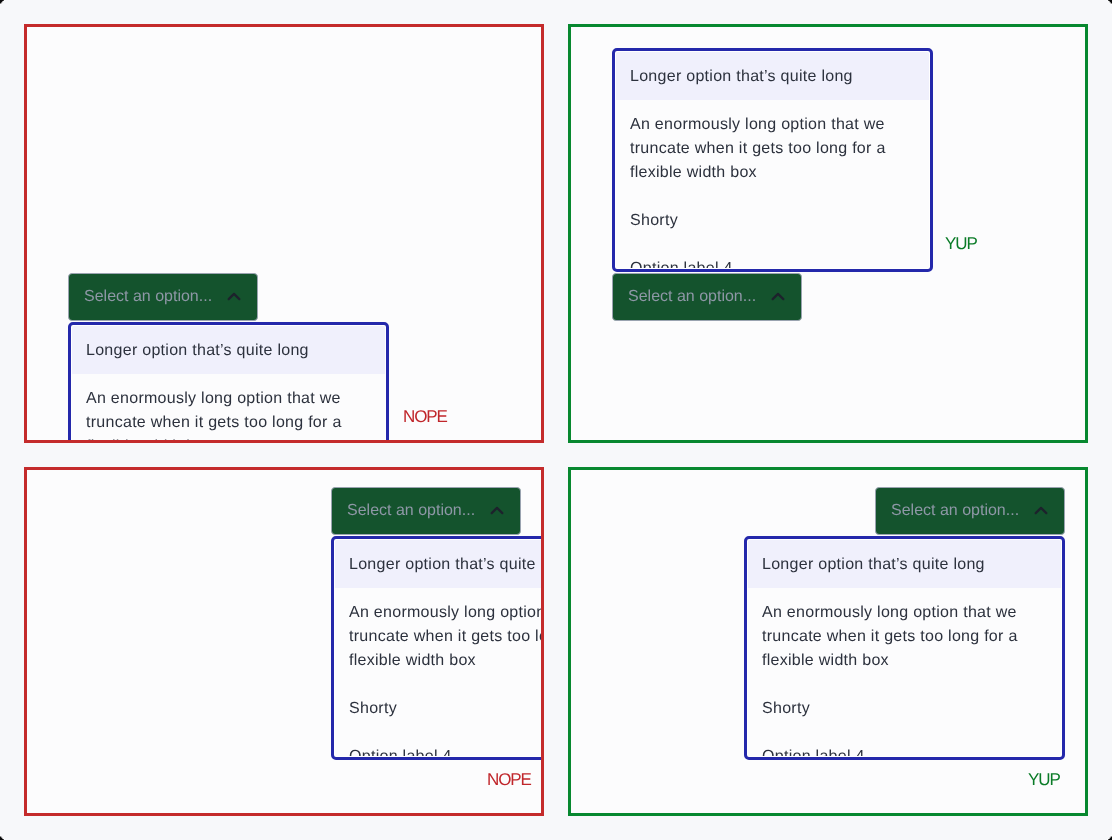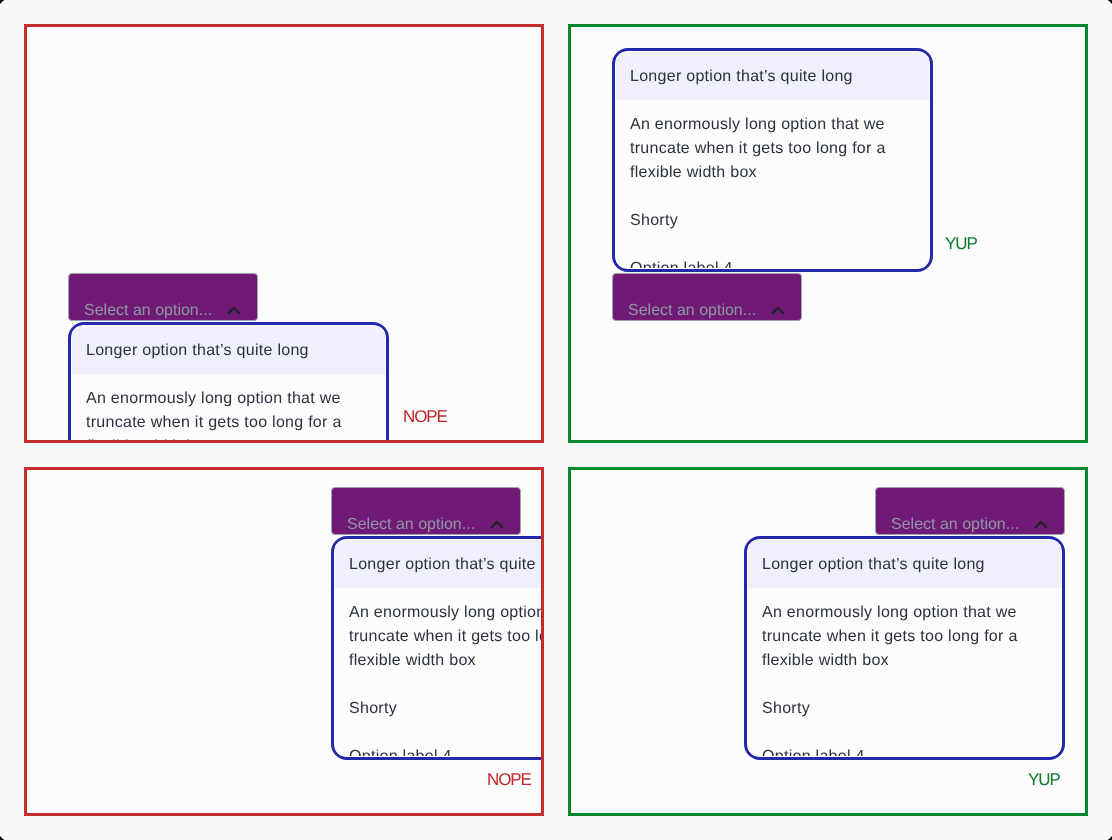--- a/index.html
+++ b/index.html
@@ -32,40 +32,40 @@
 
   
   .select-wrap{position:absolute;width:190px;height:48px;}
 
   
   .sel-btn{
     position:absolute;box-sizing:border-box;
     opacity:0.9999;
     width:190px;height:48px;
     border:1px solid #9aa3b0;border-radius:4px;
-    background:#701a75;
-    display:flex;align-items:flex-end;
+    background:#14532d;
+    display:flex;align-items:center;
     padding:0 14px 0 14.5px;
     cursor:pointer;
   }
   .sel-btn .sel-label{
     color:#8e97a6;font-size:16px;line-height:18px;
     white-space:nowrap;flex:1 1 auto;
     will-change:transform;
   }
   .sel-btn .chev{
     flex:0 0 auto;width:18px;height:18px;display:block;
     margin-left:6px;
   }
 
   
   .menu{
     position:absolute;box-sizing:border-box;
     width:321px;height:224px;
-    border:3px solid #2428ab;border-radius:16px;
+    border:3px solid #2428ab;border-radius:5px;
     background:#ffffff;
     padding:1px;
     overflow:hidden;
   }
   .menu-inner{position:relative;width:100%;height:100%;border-radius:2px;overflow:hidden;background:#fcfcfd;}
   .opt{
     box-sizing:border-box;
     padding:12.6px 14px 11.4px 14px;
     font-size:16px;line-height:24px;color:#2c313d;
     letter-spacing:0.28px;

